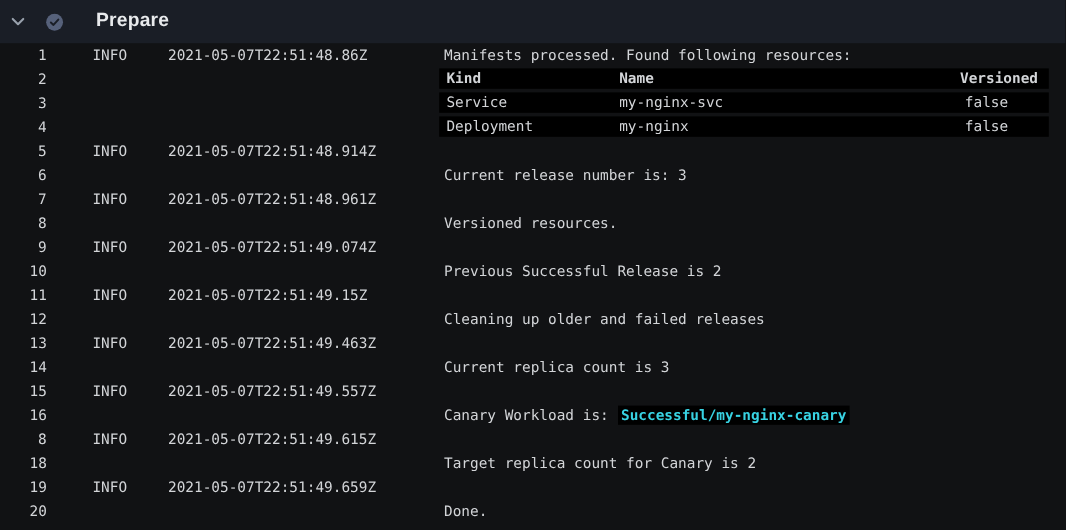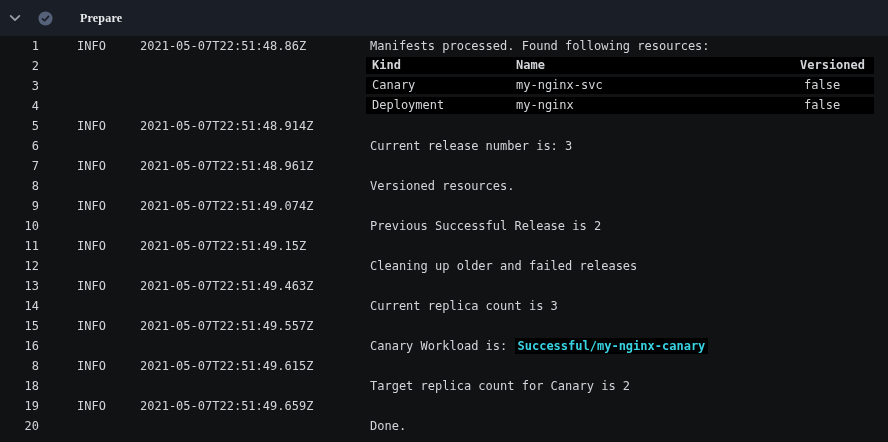--- a/index.html
+++ b/index.html
@@ -12,22 +12,22 @@
     height:36px;
     background: var(--topbar_bg, #1a1e26);
     display:flex;
     align-items:center;
     padding-left:8px;
   }
   .chev { width:14px; height:14px; display:flex; align-items:center; justify-content:center; cursor:pointer; }
   .status { width:15px; height:15px; margin-left:16px; display:flex; align-items:center; justify-content:center; }
   .title {
     margin-left:27px;
-    font-family:Liberation Serif, serif;
-    font-size:12px;
+    font-family:Liberation Sans, sans-serif;
+    font-size:16px;
     font-weight:600;
     letter-spacing:0.2px;
     color: var(--title_text, #e8eaec);
   }
   .log { width:100%; }
   .row {
     display:grid;
     grid-template-columns:48px 92px 226px 1fr;
     height:20px;
     line-height:20px;
@@ -83,21 +83,21 @@
     <div class="row">
       <span class="num">2</span>
       <span class="level"></span>
       <span class="ts"></span>
       <span class="msg"><div class="strip th"><span class="cell c0">Kind</span><span class="cell c1">Name</span><span class="cell c2">Versioned</span></div></span>
     </div>
     <div class="row">
       <span class="num">3</span>
       <span class="level"></span>
       <span class="ts"></span>
-      <span class="msg"><div class="strip"><span class="cell c0">Canary</span><span class="cell c1">my-nginx-svc</span><span class="cell c2">false</span></div></span>
+      <span class="msg"><div class="strip"><span class="cell c0">Service</span><span class="cell c1">my-nginx-svc</span><span class="cell c2">false</span></div></span>
     </div>
     <div class="row">
       <span class="num">4</span>
       <span class="level"></span>
       <span class="ts"></span>
       <span class="msg"><div class="strip"><span class="cell c0">Deployment</span><span class="cell c1">my-nginx</span><span class="cell c2">false</span></div></span>
     </div>
     <div class="row">
       <span class="num">5</span>
       <span class="level">INFO</span>

